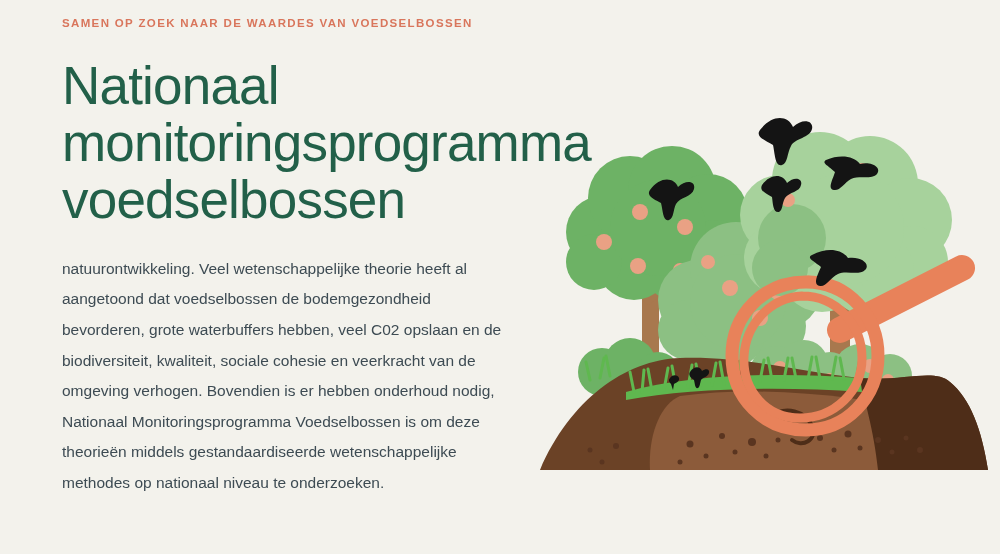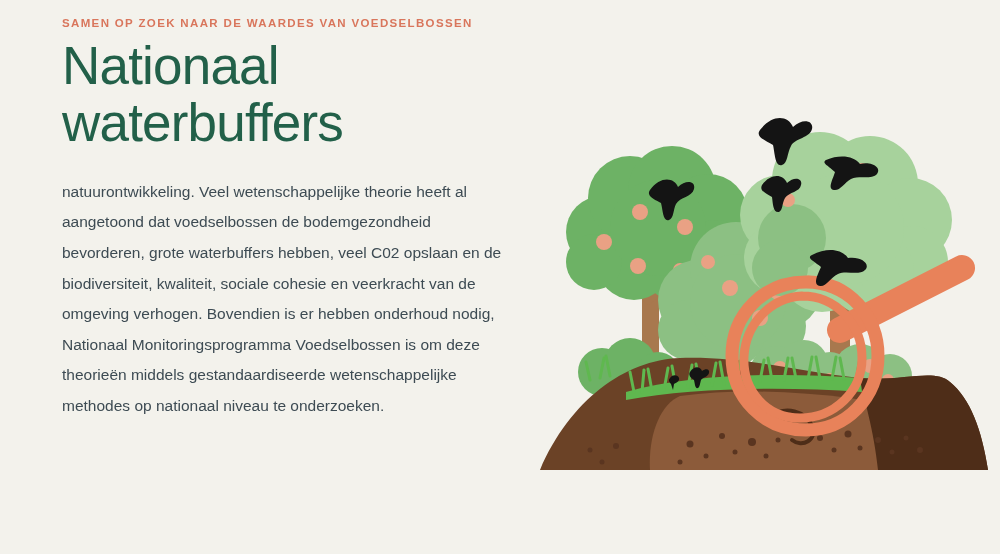--- a/index.html
+++ b/index.html
@@ -39,21 +39,21 @@
     font-size:11.5px;
     font-weight:bold;
     letter-spacing:1.35px;
     color:#D9765C;
     text-transform:uppercase;
     line-height:1.2;
     white-space:nowrap;
   }
 
   #headline {
-    margin-top:6px;
+    margin-top:26px;
     font-size:53px;
     line-height:57px;
     font-weight:normal;
     color:#226049;
     letter-spacing:-0.8px;
     white-space:nowrap;
   }
   #headline .hl-line { display:block; }
 
   #body-copy {
@@ -80,21 +80,22 @@
 <body>
 
 <div id="hero">
 
   <div id="text-col">
 
     <div id="eyebrow">SAMEN OP ZOEK NAAR DE WAARDES VAN VOEDSELBOSSEN</div>
 
     <h1 id="headline">
       <span class="hl-line">Nationaal</span>
-      <span class="hl-line">waterbuffers</span>
+      <span class="hl-line">monitoringsprogramma</span>
+      <span class="hl-line">voedselbossen</span>
     </h1>
 
     <p id="body-copy">
       <span class="p-line">natuurontwikkeling. Veel wetenschappelijke theorie heeft al</span>
       <span class="p-line">aangetoond dat voedselbossen de bodemgezondheid</span>
       <span class="p-line">bevorderen, grote waterbuffers hebben, veel C02 opslaan en de</span>
       <span class="p-line">biodiversiteit, kwaliteit, sociale cohesie en veerkracht van de</span>
       <span class="p-line">omgeving verhogen. Bovendien is er hebben onderhoud nodig,</span>
       <span class="p-line">Nationaal Monitoringsprogramma Voedselbossen is om deze</span>
       <span class="p-line">theorieën middels gestandaardiseerde wetenschappelijke</span>

